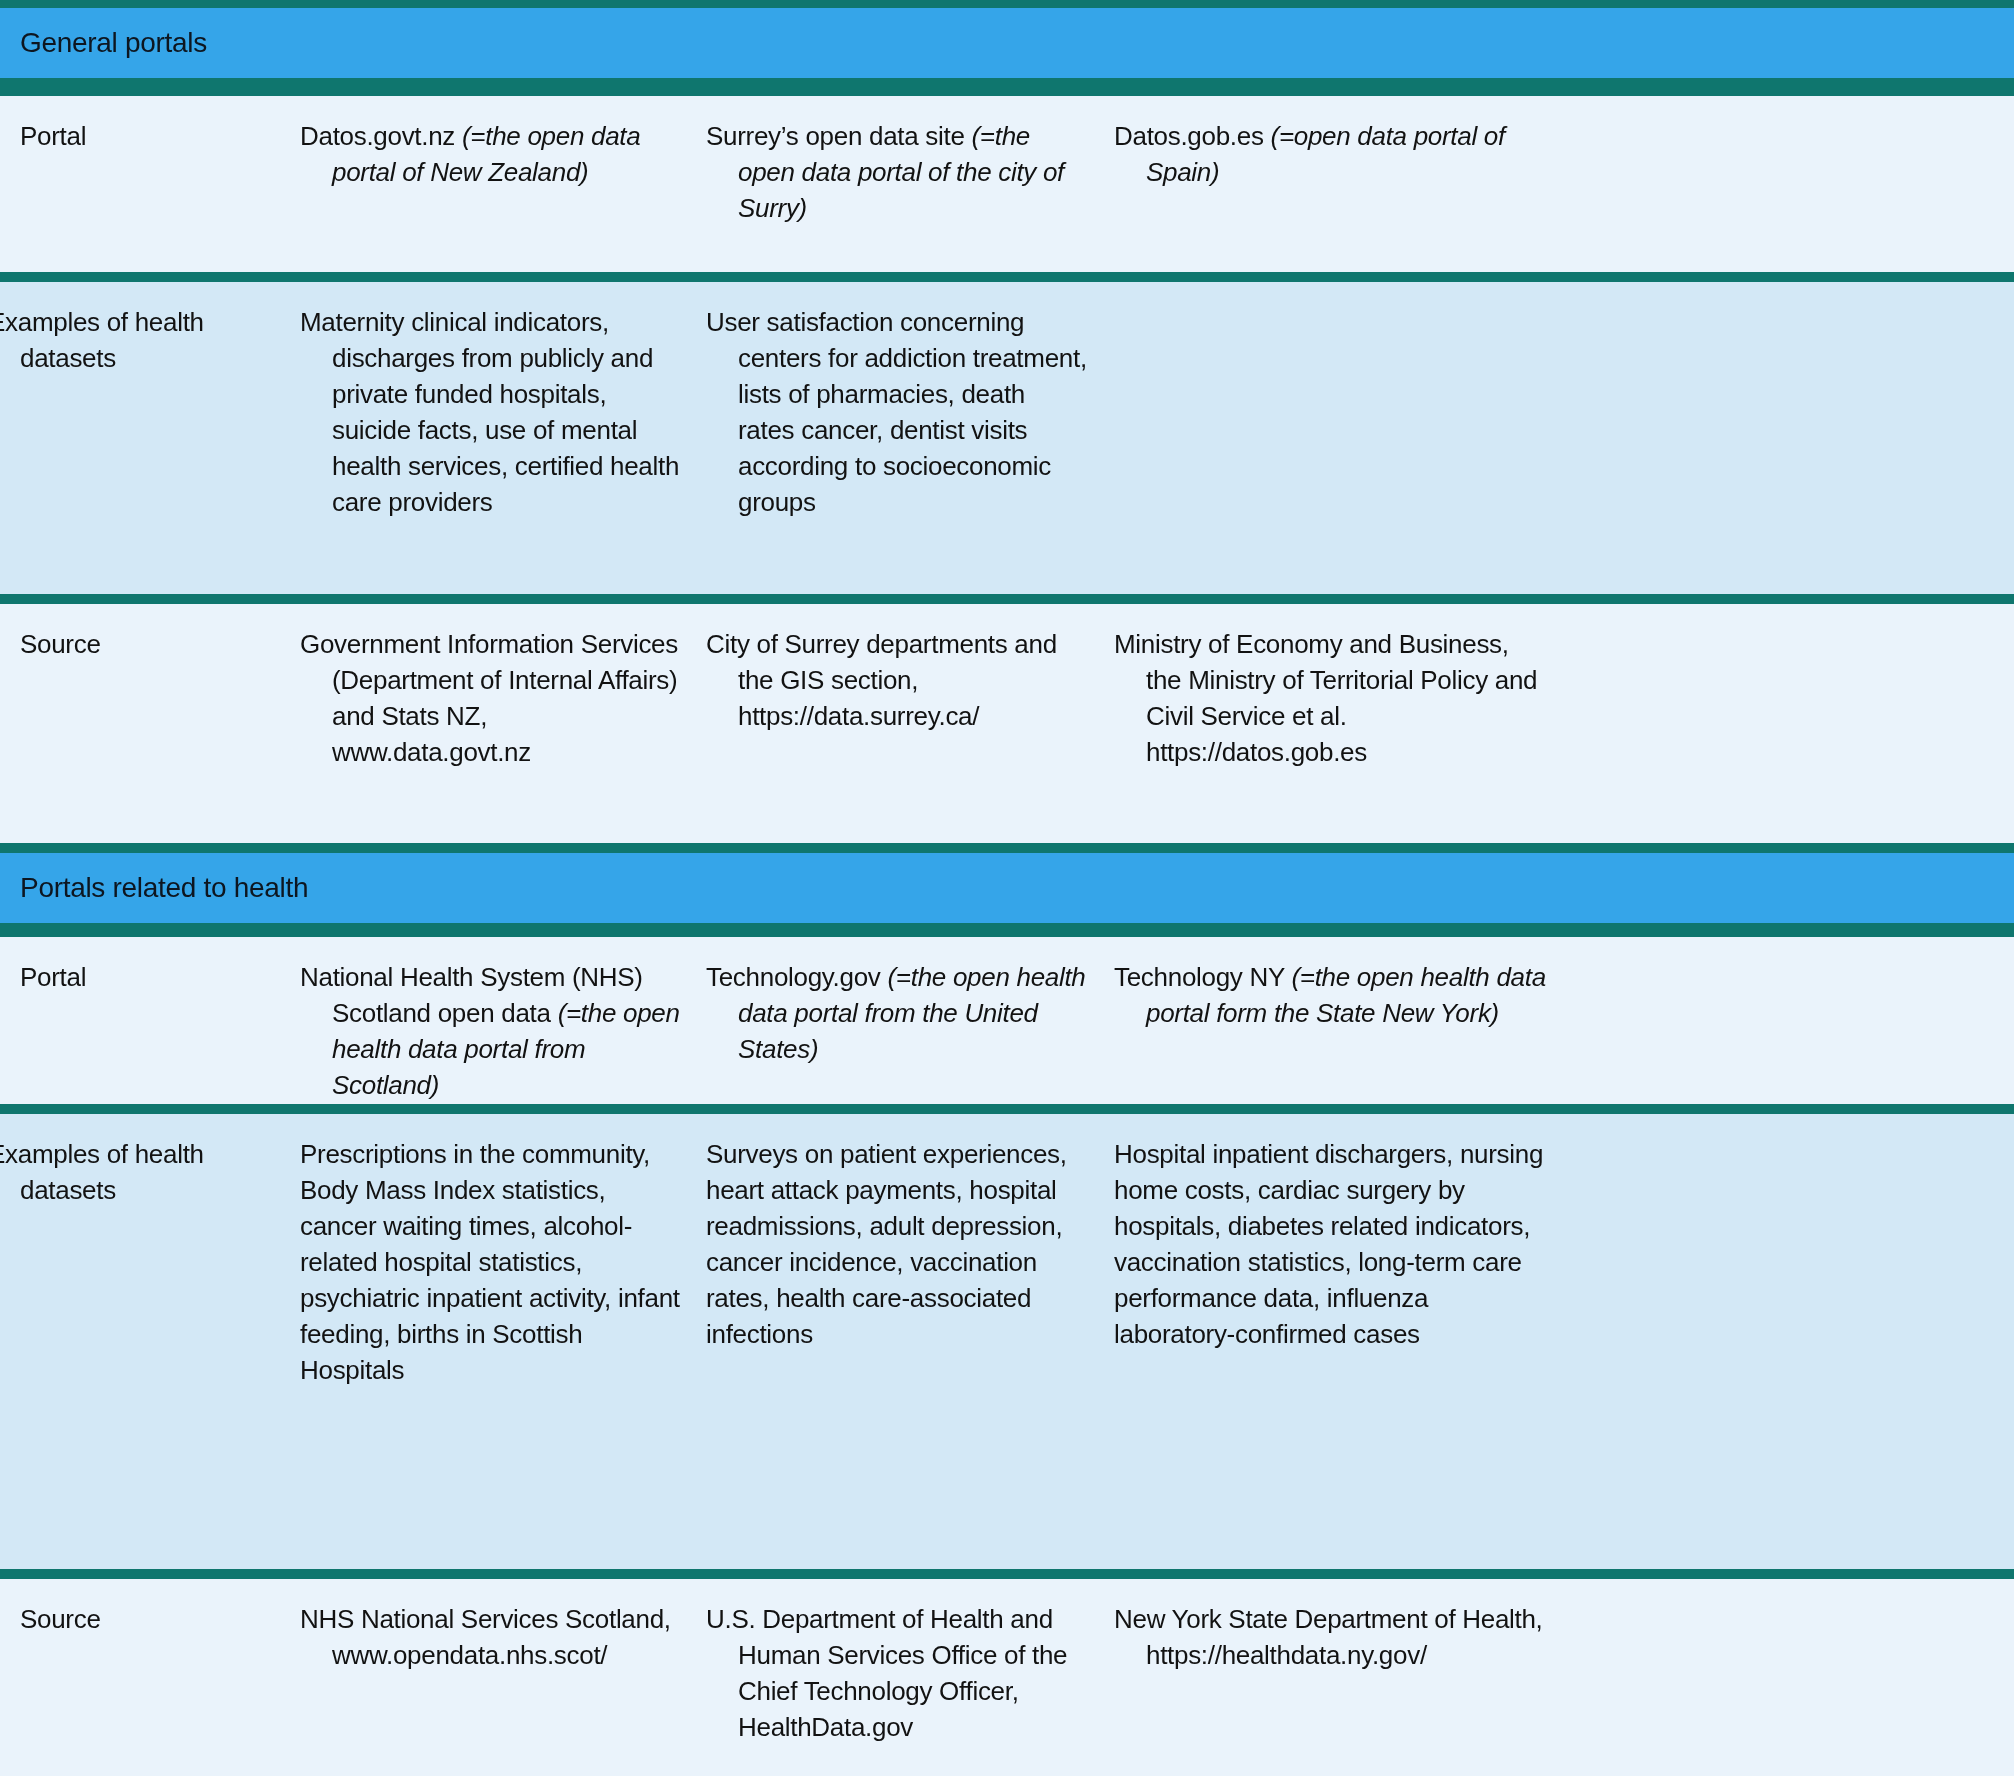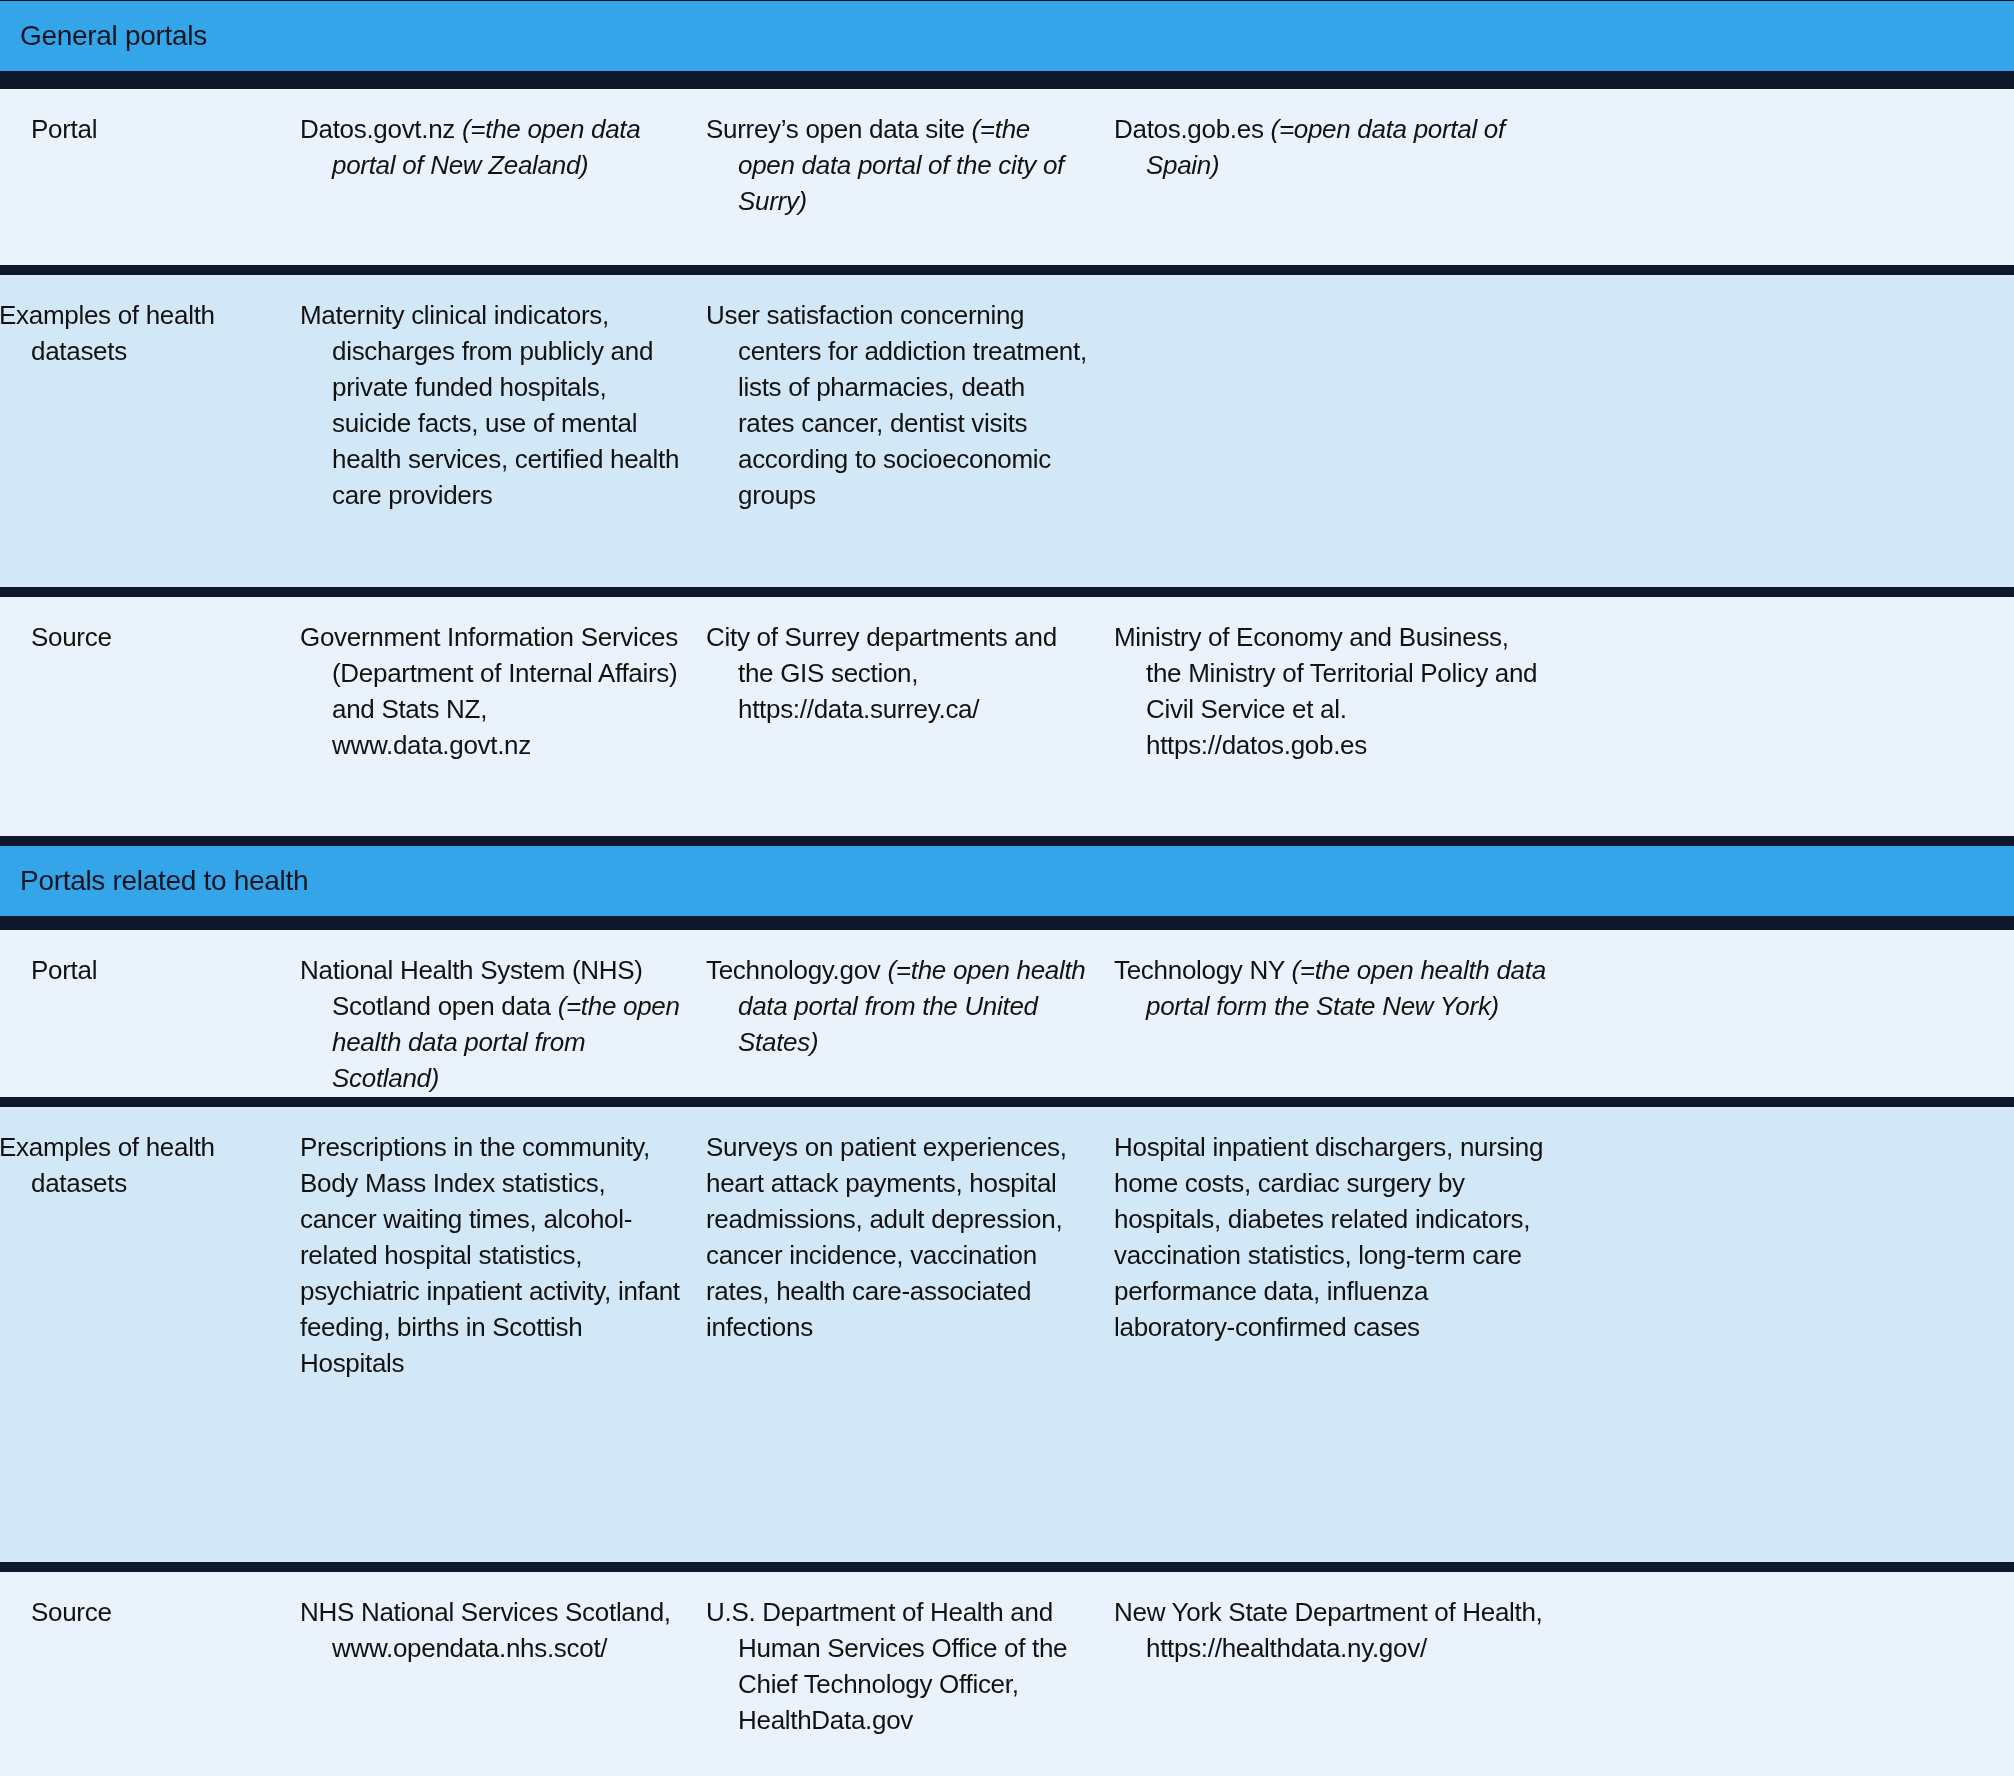--- a/index.html
+++ b/index.html
@@ -1,20 +1,20 @@
 <!DOCTYPE html>
 <html><head>
 <meta charset="utf-8">
 <style>
   html,body{margin:0;padding:0;background:#ffffff;}
   .page{
     width:2014px;height:1776px;
-    background:#0f172a;
+    background:#0f766e;
     box-sizing:border-box;
-    padding-top:1px;
+    padding-top:8px;
     font-family:"Liberation Sans","DejaVu Sans",sans-serif;
     color:#121212;
     font-size:26px;
     line-height:36px;
     letter-spacing:-0.3px;
     overflow:hidden;
   }
   .band{
     height:70px;
     background:#35a5e9;
@@ -32,21 +32,21 @@
     padding-top:22px;
     margin-bottom:10px;
   }
   .row.light{background:#eaf3fb;}
   .row.dark{background:#d3e8f6;}
   .row.last{margin-bottom:0;}
   .cell{
     box-sizing:border-box;
     padding-right:26px;
   }
-  .cell.label{padding-left:20px;margin-left:11px;}
+  .cell.label{padding-left:20px;}
   .hang{padding-left:32px;text-indent:-32px;}
   .note{}
   
   .h-portal1{min-height:176px;}
   .h-examples1{min-height:312px;}
   .h-source1{min-height:239px;}
   .h-portal2{min-height:167px;}
   .h-examples2{min-height:455px;}
   .h-source2{min-height:213px;}
 </style>

